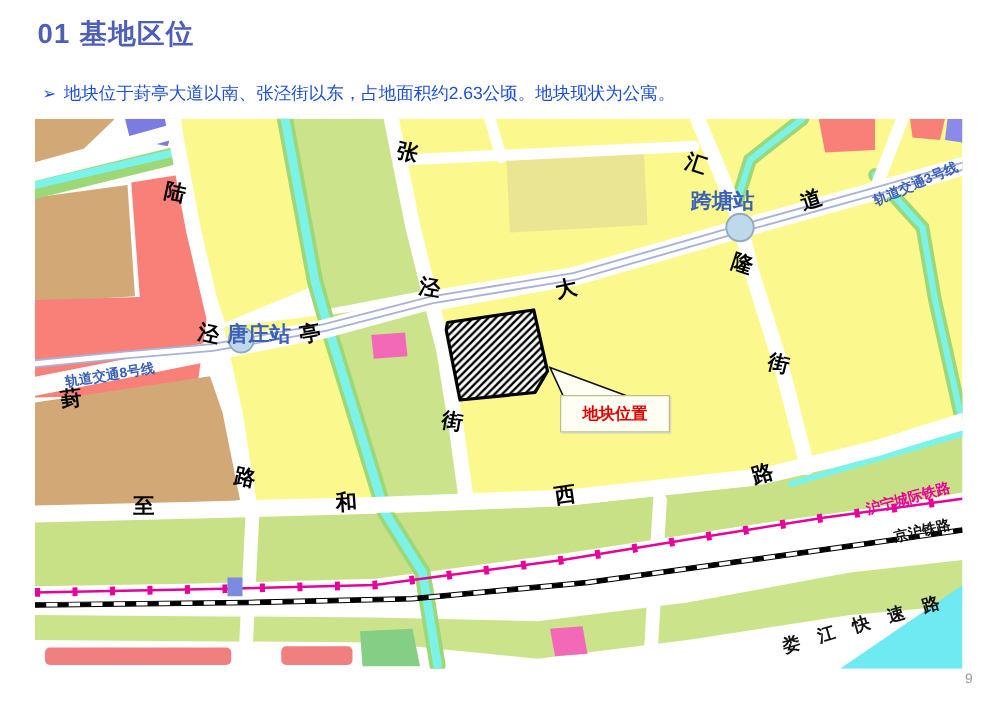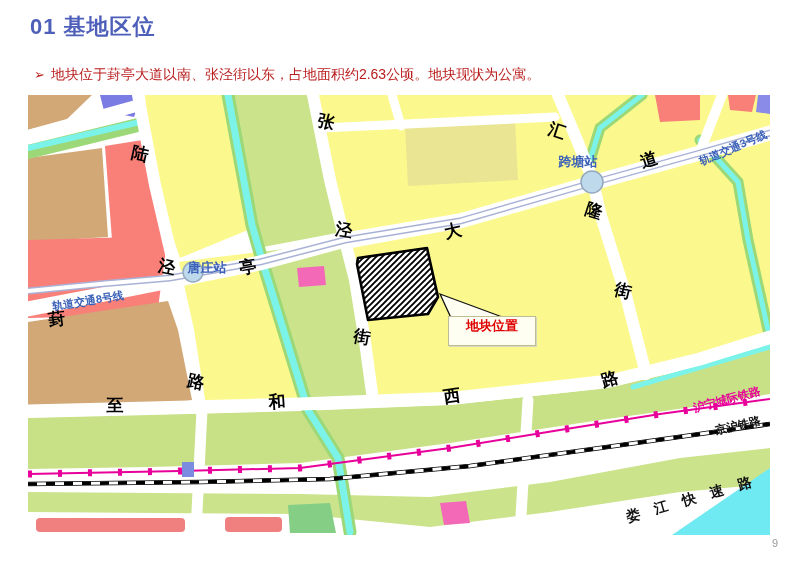--- a/index.html
+++ b/index.html
@@ -1,34 +1,34 @@
 <!DOCTYPE html>
 <html><head>
 <meta charset="utf-8">
 <style>
   html,body{margin:0;padding:0;background:#ffffff;}
   #slide{position:relative;width:800px;height:566px;background:#ffffff;overflow:hidden;
          font-family:"Liberation Sans","DejaVu Sans",sans-serif;}
   #title{position:absolute;left:30px;top:12px;font-size:22px;font-weight:bold;
          color:#4E5FBA;letter-spacing:1px;}
-  #bullet{position:absolute;left:34px;top:66px;font-size:14px;color:#b91c1c;white-space:nowrap;}
+  #bullet{position:absolute;left:34px;top:66px;font-size:14px;color:#1d4ed8;white-space:nowrap;}
   #bullet .marker{margin-right:6px;font-size:13px;}
   #map{position:absolute;left:28px;top:95px;width:742px;height:440px;}
   #map svg{position:absolute;left:0;top:0;}
   .maplabel{position:absolute;transform:translate(-50%,-50%) rotate(var(--r,0deg));
             white-space:nowrap;line-height:1;}
   .lbl-road{font-size:17px;font-weight:bold;color:#000;}
-  .lbl-station{font-size:13px;font-weight:bold;color:#3A60B8;}
+  .lbl-station{font-size:17px;font-weight:bold;color:#3A60B8;}
   .lbl-rail{font-size:11px;font-weight:bold;color:#3A60B8;}
   .lbl-icr{font-size:11.5px;font-weight:bold;color:#E8009A;}
   .lbl-jh{font-size:11.5px;font-weight:bold;color:#111;}
   .lbl-expwy{font-size:14px;font-weight:bold;color:#111;letter-spacing:15px;}
   #callout{position:absolute;left:420px;top:221px;width:86px;height:28px;
            background:#FEFEF2;border:1px solid #BEBE92;box-shadow:1px 1px 0 #d8d8c0;
-           display:flex;justify-content:center;
+           display:flex;align-items:center;justify-content:center;
            font-size:13px;font-weight:bold;color:#DF0000;}
   #pagenum{position:absolute;left:772px;top:537px;font-size:11px;color:#9a9a9a;}
 </style>
 </head>
 <body>
 
 <div id="slide">
 
   <div id="title">01 基地区位</div>
 

